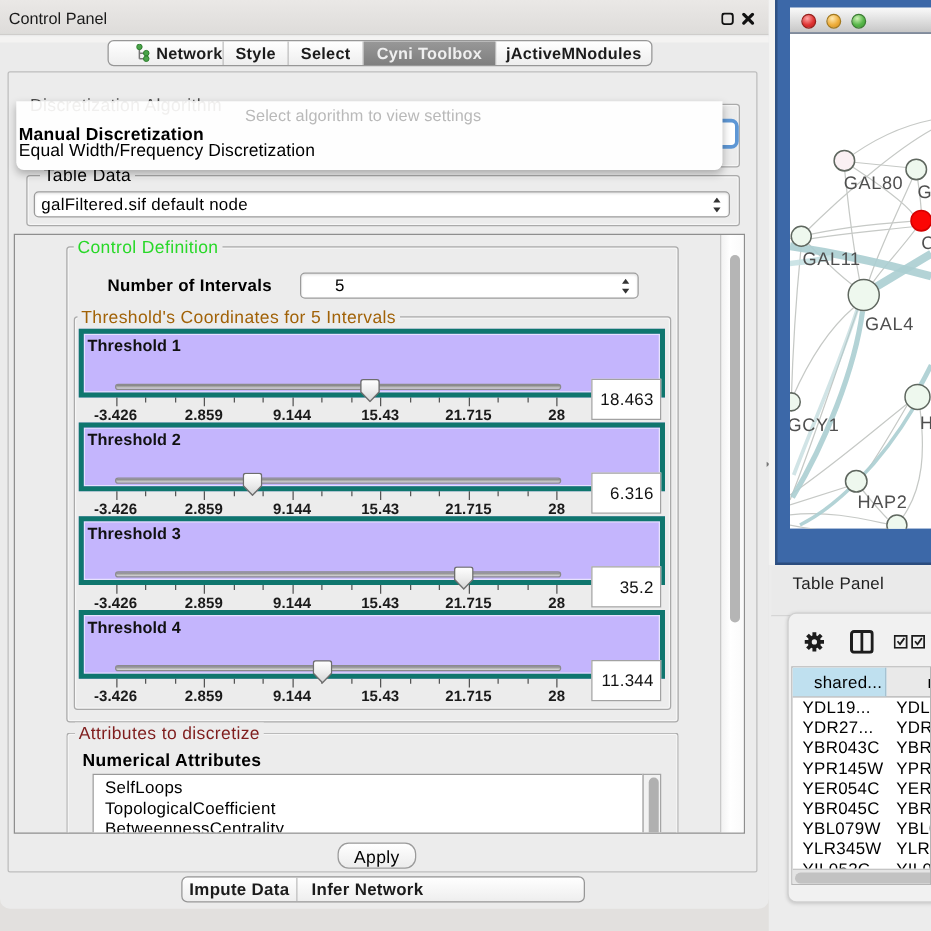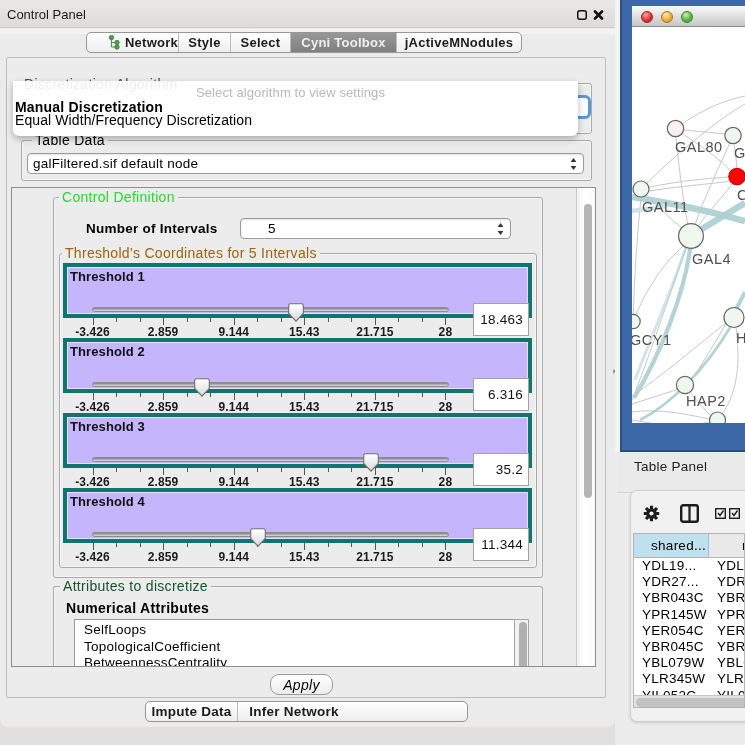--- a/index.html
+++ b/index.html
@@ -270,31 +270,31 @@
               <stop offset="0.5" stop-color="#ededed"></stop>
               <stop offset="1" stop-color="#d6d6d6"></stop>
             </linearGradient>
           </defs>
           <path d="M2.5 0.7 H13.5 Q15.3 0.7 15.3 2.5 V10.5 L8 18.2 L0.7 10.5 V2.5 Q0.7 0.7 2.5 0.7 Z" fill="url(#tg)" stroke="#6e6e6e" stroke-width="1.1"></path>
         </svg></div>
     <div class="vbox">11.344</div>
   </div>
 
   <div class="group" style="left:41px; top:398px; width:490px; height:100px; border-bottom:none;">
-    <span class="gl" style="left:6px; color:#14532d;text-align:right;">Attributes to discretize</span>
+    <span class="gl" style="left:6px; color:#7f1d1d;text-align:right;">Attributes to discretize</span>
   </div>
   <div style="position:absolute; left:62px; top:431px; width:441px; height:48px; background:#fff; border:1px solid #999; overflow:hidden;">
     <div style="padding:2px 0 0 9px; line-height:16.5px;">SelfLoops<br>TopologicalCoefficient<br>BetweennessCentrality</div>
   </div>
   <div style="position:absolute; left:54px; top:412px; font-weight:bold; font-size:14px; letter-spacing:0.3px;">Numerical Attributes</div>
   <div style="position:absolute; left:502px; top:431px; width:15px; height:48px; background:#f2f2f2; border:1px solid #a5a5a5;"></div>
   <div style="position:absolute; left:507px; top:434px; width:8px; height:60px; background:#b0b0b0; border-radius:4px;"></div>
 </div>
 
-<div class="abs" style="left:270px; top:674px; width:63px; height:21px; background:linear-gradient(#ffffff,#ececec); border:1px solid #9b9b9b; border-radius:9px; display:flex; align-items:center; justify-content:center; font-size:14px; letter-spacing:0.3px;font-style:italic;">Apply</div>
+<div class="abs" style="left:270px; top:674px; width:63px; height:21px; background:linear-gradient(#ffffff,#ececec); border:1px solid #9b9b9b; border-radius:9px; display:flex; align-items:center; justify-content:center; font-size:14px; letter-spacing:0.3px;">Apply</div>
 
 <div class="abs seg" id="bottabs" style="left:145px; top:701px; width:323px; height:21px;">
   <div class="it" style="width:92px;">Impute Data</div>
   <div class="it" style="width:112px;">Infer Network</div>
 </div>
 
 <div class="abs" style="left:24px; top:76px; color:#4a4a4a; font-size:14px; letter-spacing:0.3px;">Discretization Algorithm</div>
 <div class="abs" style="left:13px; top:81px; width:565px; height:55px; background:#fefefe; border-radius:0 0 6px 6px; box-shadow:0 3px 7px rgba(0,0,0,.28);"></div>
 <div class="abs" style="left:24px; top:76px; color:#f0efee; font-size:14px; letter-spacing:0.3px; clip-path:inset(5px 0 0 0);">Discretization Algorithm</div>
 <div class="abs" style="left:196px; top:85px; color:#b9b9b9; font-size:13px; letter-spacing:0.1px;">Select algorithm to view settings</div>

